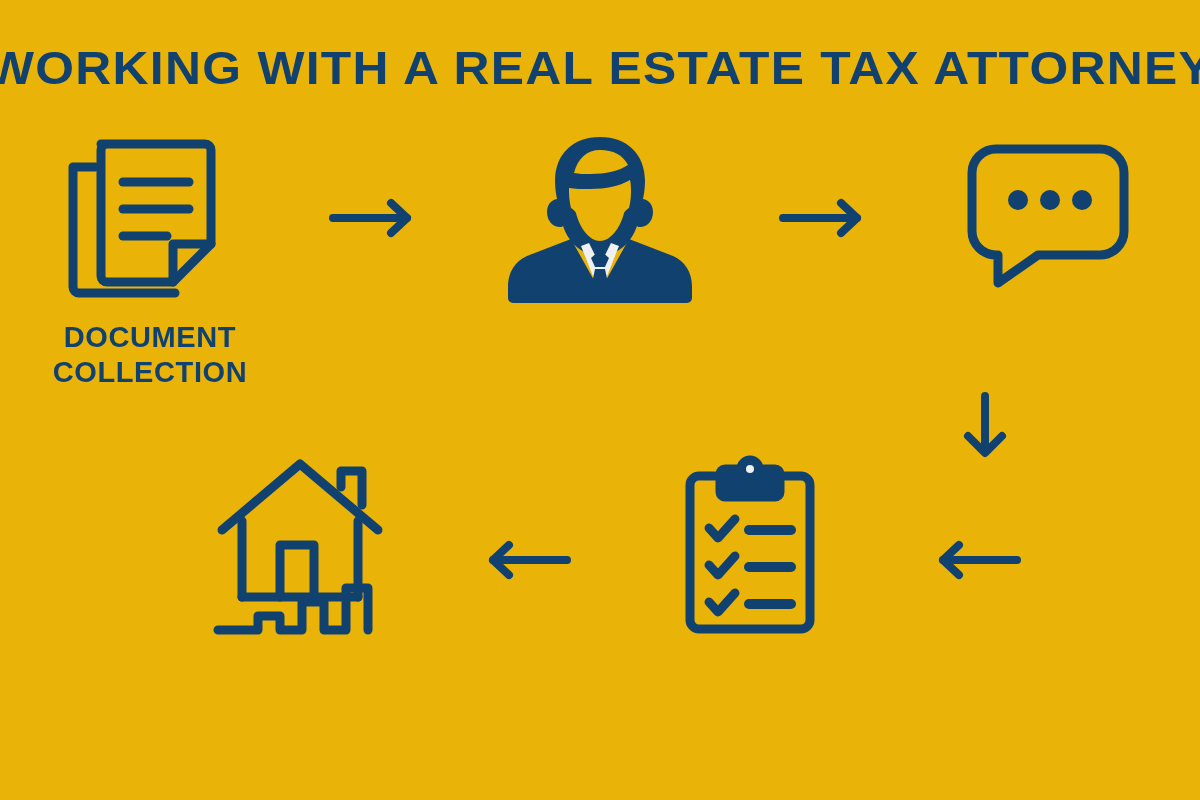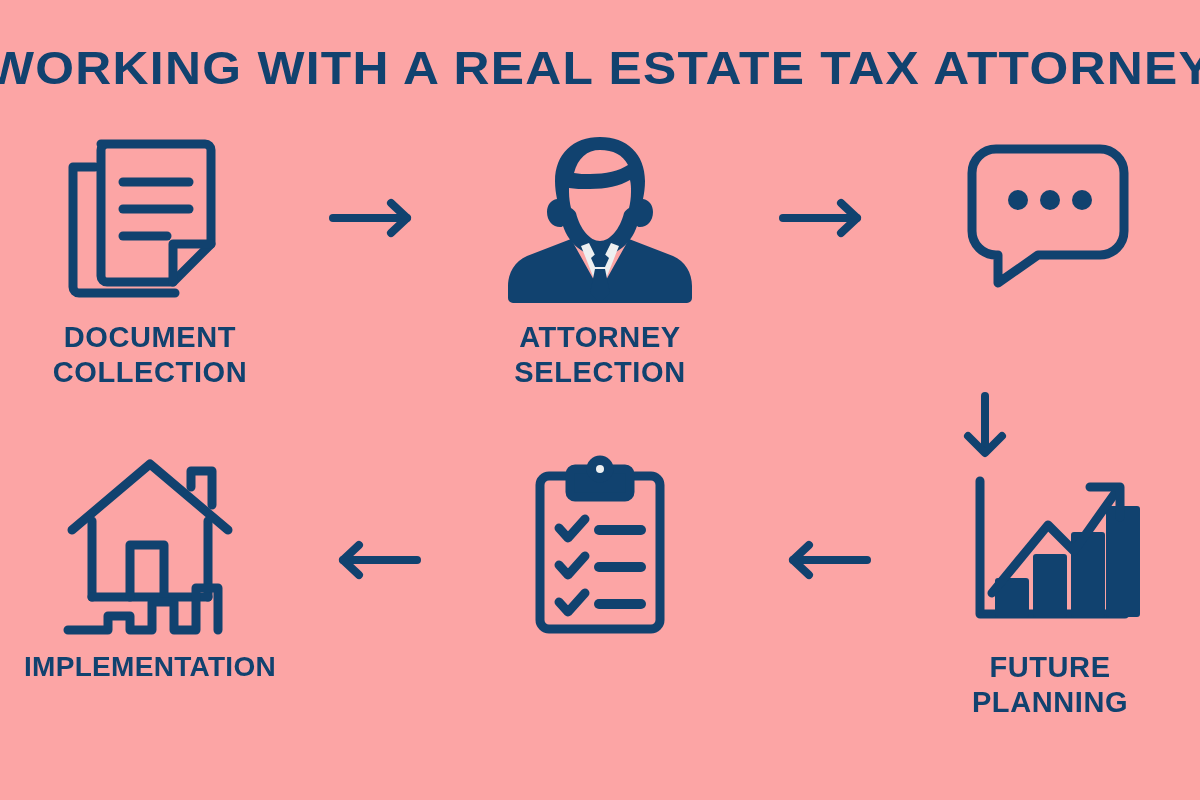--- a/index.html
+++ b/index.html
@@ -8,21 +8,21 @@
     padding: 0;
     background: #eef0f1;
   }
   body {
     font-family: "Liberation Sans", sans-serif;
   }
   .infographic {
     position: relative;
     width: 1200px;
     height: 800px;
-    background: #fca5a5;
+    background: #eab308;
     overflow: hidden;
     box-sizing: border-box;
   }
 
   
   .title {
     position: absolute;
     top: 44px;
     left: 0;
     width: 1200px;
@@ -182,22 +182,20 @@
                    c0 -13 -7 -25 -19 -30
                    l-44 -17
                    l-29 52 z"></path>
 
           <path d="M76 113 l19 48 l19 -48 l-8 -3 l-11 22 l-11 -22 z" fill="#eef0f1"></path>
 
           <path d="M95 117 l-9 8 l4 9 h10 l4 -9 z"></path>
           <path d="M90 136 h10 l5 24 l-10 10 l-10 -10 z"></path>
         </svg>
       </div>
-      <div class="step-label">ATTORNEY
-SELECTION</div>
     </div>
 
     <div class="connector">
       <svg width="92" height="40" viewBox="0 0 92 40" fill="none" stroke="#11426f" stroke-width="8" stroke-linecap="round" stroke-linejoin="round">
         <path d="M4 20 h74"></path>
         <path d="M62 5 l16 15 l-16 15"></path>
       </svg>
     </div>
 
     <div class="step">
@@ -242,21 +240,20 @@
 
           <path d="M32 63 v76"></path>
           <path d="M148 63 v76"></path>
           <path d="M32 139 h116"></path>
 
           <path d="M70 139 v-52 h34 v52"></path>
 
           <path d="M8 172 h40 v-14 h22 v14 h22 v-28 h22 v28 h22 v-42 h22 v42"></path>
         </svg>
       </div>
-      <div class="step-label wide">IMPLEMENTATION</div>
     </div>
 
     <div class="connector bottom">
       <svg width="92" height="40" viewBox="0 0 92 40" fill="none" stroke="#11426f" stroke-width="8" stroke-linecap="round" stroke-linejoin="round">
         <path d="M14 20 h74"></path>
         <path d="M30 5 l-16 15 l16 15"></path>
       </svg>
     </div>
 
     <div class="step">
@@ -280,34 +277,15 @@
       </div>
     </div>
 
     <div class="connector bottom">
       <svg width="92" height="40" viewBox="0 0 92 40" fill="none" stroke="#11426f" stroke-width="8" stroke-linecap="round" stroke-linejoin="round">
         <path d="M14 20 h74"></path>
         <path d="M30 5 l-16 15 l16 15"></path>
       </svg>
     </div>
 
-    <div class="step">
-      <div class="step-icon">
-        <svg width="160" height="155" viewBox="0 0 160 155" fill="none" stroke="#11426f" stroke-width="9" stroke-linecap="round" stroke-linejoin="round">
-
-          <path d="M10 8 v133 h145"></path>
-
-          <rect x="28" y="108" width="28" height="33" fill="#11426f" stroke="#11426f" stroke-width="6"></rect>
-          <rect x="66" y="84" width="28" height="57" fill="#11426f" stroke="#11426f" stroke-width="6"></rect>
-          <rect x="104" y="62" width="28" height="79" fill="#11426f" stroke="#11426f" stroke-width="6"></rect>
-          <rect x="139" y="36" width="28" height="105" fill="#11426f" stroke="#11426f" stroke-width="6"></rect>
-
-          <path d="M22 120 L78 52 L104 78 L148 16"></path>
-
-          <path d="M120 14 h30 v30"></path>
-        </svg>
-      </div>
-      <div class="step-label">FUTURE
-PLANNING</div>
-    </div>
   </div>
 
 </div>
 
 </body></html>

